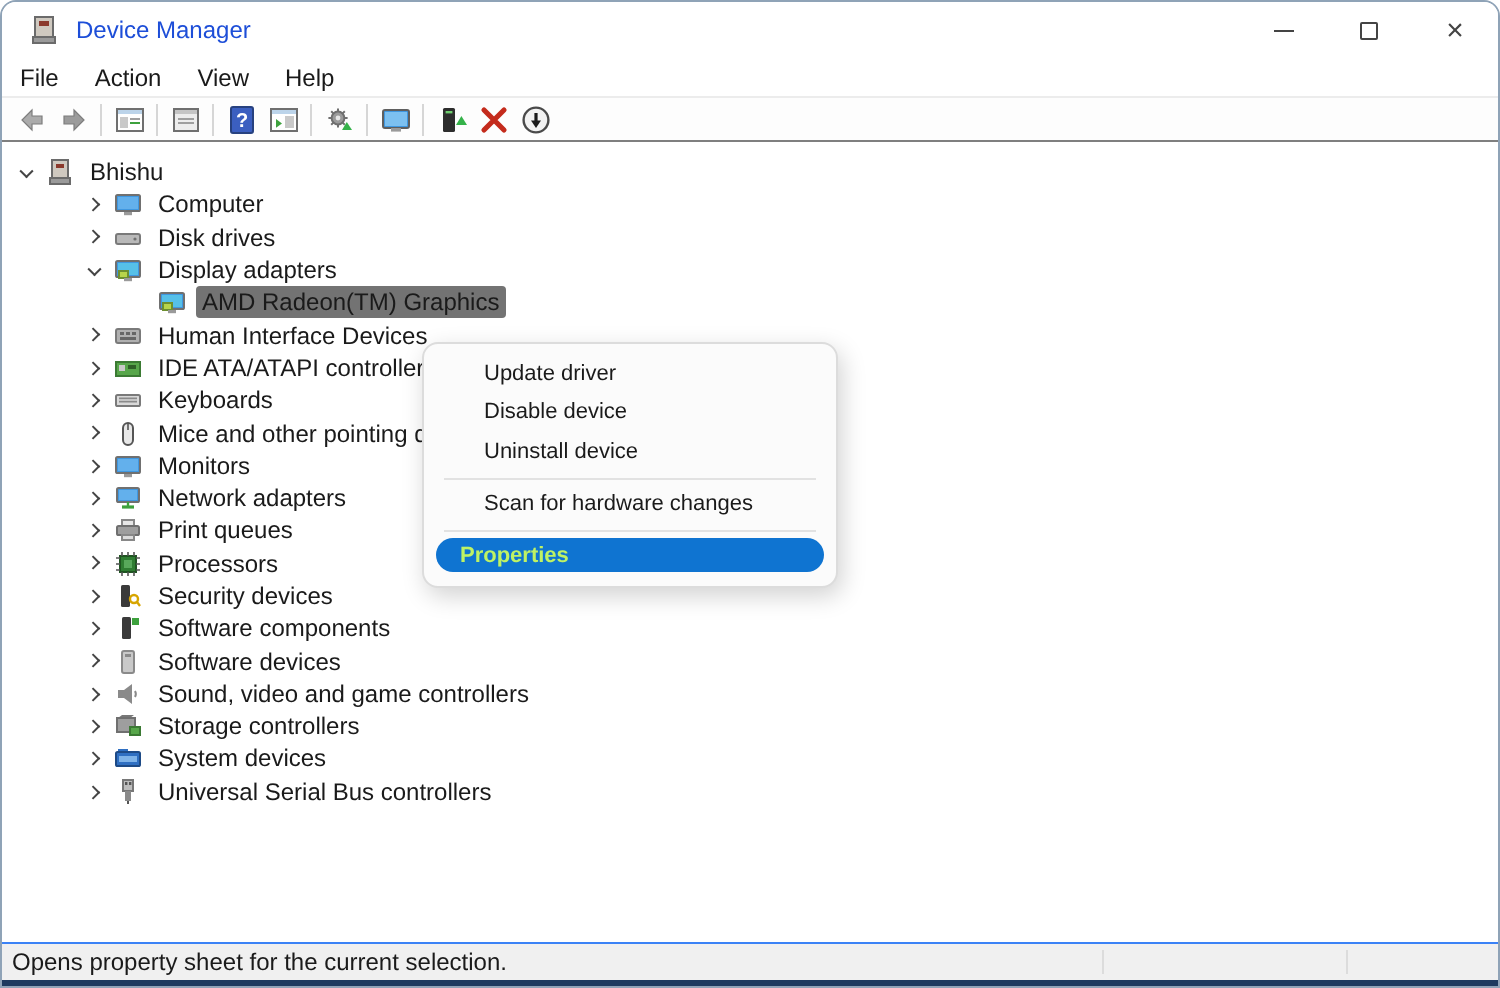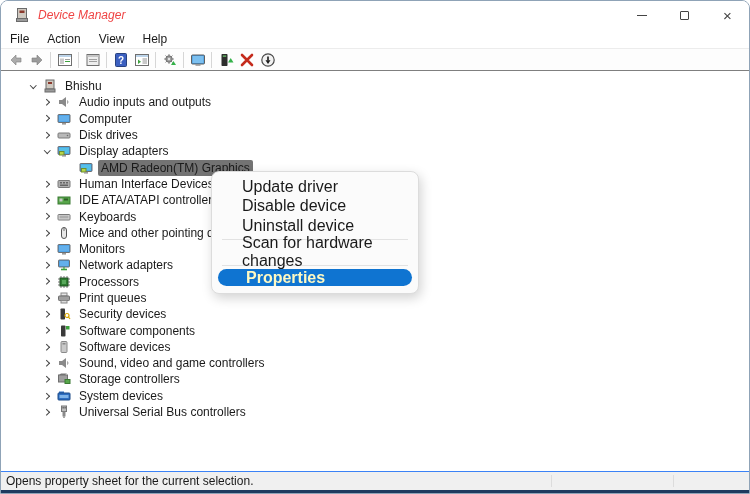--- a/index.html
+++ b/index.html
@@ -3,21 +3,21 @@
 <meta charset="utf-8">
 <style>
   * { margin:0; padding:0; box-sizing:border-box; }
   html,body { width:750px; height:494px; background:#fff; font-family:"Liberation Sans", sans-serif; }
   .window { position:relative; width:750px; height:494px; background:#fff;
             border:1px solid #8fa3b7; border-radius:8px 8px 0 0; overflow:hidden; }
 
   
   .titlebar { position:absolute; top:0; left:0; right:0; height:28px; display:flex; align-items:center; background:#fff; }
   .app-icon { margin-left:13px; width:16px; height:16px; flex:0 0 auto; }
-  .title-text { margin-left:8px; font-size:12px; color:#ef4444;font-style:italic; }
+  .title-text { margin-left:8px; font-size:12px; color:#1d4ed8; }
   .win-controls { margin-left:auto; display:flex; height:100%; }
   .win-btn { width:43px; height:100%; display:flex; align-items:center; justify-content:center; cursor:default; }
   .glyph-min { width:10px; height:1px; background:#444; }
   .glyph-max { width:9px; height:9px; border:1px solid #444; border-radius:1px; }
   .glyph-close { font-size:15px; color:#444; line-height:1; }
 
   
   .menubar { position:absolute; top:28px; left:0; right:0; height:19px; display:flex; align-items:center; background:#fff; padding-left:0; }
   .menu-item { font-size:12px; color:#1a1a1a; padding:1px 9px; }
 
@@ -25,37 +25,37 @@
   .toolbar { position:absolute; top:47px; left:0; right:0; height:23px; background:#fdfdfd;
              border-top:1px solid #ececec; border-bottom:1px solid #7f7f7f;
              display:flex; align-items:center; padding-left:4px; }
   .tbtn { width:21px; height:19px; display:flex; align-items:center; justify-content:center; }
   .tbtn svg { width:16px; height:16px; }
   .tsep { width:1px; height:16px; background:#d6d6d6; margin:0 3px; }
 
   
   .tree { position:absolute; top:70px; left:0; right:0; height:400px; background:#fff; padding-top:7px; overflow:hidden; }
   .row { display:flex; align-items:center; height:16.3px; font-size:12px; color:#1a1a1a; white-space:nowrap; }
-  .lvl0 { padding-left:24px; } .lvl1 { padding-left:38px; } .lvl2 { padding-left:76px; }
+  .lvl0 { padding-left:4px; } .lvl1 { padding-left:38px; } .lvl2 { padding-left:76px; }
   .tw { width:16px; height:16px; display:flex; align-items:center; justify-content:center; flex:0 0 auto; }
   .chev { display:inline-block; width:4.5px; height:4.5px; border-right:1.2px solid #454545; border-bottom:1.2px solid #454545; }
   .chev.c { transform:rotate(-45deg); margin-left:-2px; }
   .chev.e { transform:rotate(45deg); margin-top:-2px; }
   .ic { width:14px; height:14px; margin:0 5px 0 2px; flex:0 0 auto; }
   .ic svg { width:14px; height:14px; display:block; }
   .lbl { padding:1px 3px; border-radius:2px; }
   .lbl.sel { background:#737373; }
 
   
   .cmenu { position:absolute; left:210px; top:170px; width:208px; background:#fbfbfb;
            border:1px solid #dcdcdc; border-radius:8px; box-shadow:2px 4px 12px rgba(0,0,0,0.18);
            padding:5px 0; z-index:10; }
-  .mi { height:19.5px; display:flex; align-items:center; padding-left:30px; font-size:16px; color:#1a1a1a; }
+  .mi { height:19.5px; display:flex; align-items:center; padding-left:30px; font-size:11px; color:#1a1a1a; }
   .msep { height:1px; background:#e2e2e2; margin:3px 10px; }
-  .mi.hl { background:#0f74d1; color:#fef9c3; font-weight:bold; border-radius:9px; margin:2px 6px; height:17px; padding-left:28px; }
+  .mi.hl { background:#0f74d1; color:#bef264; font-weight:bold; border-radius:9px; margin:2px 6px; height:17px; padding-left:12px; }
 
   
   .statusbar { position:absolute; left:0; right:0; top:470px; height:19px; background:#f0f0f0;
                border-top:1px solid #3b82f6; display:flex; align-items:center; font-size:12px; color:#1a1a1a; padding-left:5px; }
   .ssep { position:absolute; top:3px; bottom:3px; width:1px; background:#dcdcdc; }
   .ssep1 { left:550px; } .ssep2 { left:672px; }
   .bottomstrip { position:absolute; left:0; right:0; top:489px; height:5px; background:#1e3a5f; }
 </style>
 </head>
 <body>
@@ -182,32 +182,20 @@
       <span class="ic">
           <svg viewBox="0 0 14 14">
             <rect x="3" y="1" width="8" height="9" fill="#cfc9c0" stroke="#6b6b6b"></rect>
             <rect x="5" y="3" width="4" height="2" fill="#8b3a2d"></rect>
             <rect x="2" y="10" width="10" height="3" fill="#9a9a9a" stroke="#6b6b6b"></rect>
           </svg>
         </span>
       <span class="lbl">Bhishu</span>
     </div>
 
-    <div class="row lvl1">
-      <span class="tw">
-          <span class="chev c"></span>
-        </span>
-      <span class="ic">
-          <svg viewBox="0 0 14 14">
-            <path d="M2 5h3l4-3v10L5 9H2z" fill="#8a8a8a"></path>
-            <path d="M10.5 5.5a3 3 0 0 1 0 3" stroke="#8a8a8a" fill="none"></path>
-          </svg>
-        </span>
-      <span class="lbl">Audio inputs and outputs</span>
-    </div>
 
     <div class="row lvl1">
       <span class="tw">
           <span class="chev c"></span>
         </span>
       <span class="ic">
           <svg viewBox="0 0 14 14">
             <rect x="1" y="2.5" width="12" height="8" rx="0.8" fill="#3f97e0" stroke="#707070"></rect>
             <rect x="2" y="3.5" width="10" height="6" fill="#63b0ec"></rect>
             <rect x="5" y="11" width="4" height="1.6" fill="#9a9a9a"></rect>
@@ -340,40 +328,40 @@
         </span>
       <span class="lbl">Network adapters</span>
     </div>
 
     <div class="row lvl1">
       <span class="tw">
           <span class="chev c"></span>
         </span>
       <span class="ic">
           <svg viewBox="0 0 14 14">
+            <rect x="4" y="2" width="6" height="3" fill="#e6e6e6" stroke="#888"></rect>
+            <rect x="1.5" y="5" width="11" height="4.5" rx="0.8" fill="#9e9e9e" stroke="#6f6f6f"></rect>
+            <rect x="4" y="9.5" width="6" height="2.5" fill="#dcdcdc" stroke="#888"></rect>
+          </svg>
+        </span>
+      <span class="lbl">Print queues</span>
+    </div>
+
+    <div class="row lvl1">
+      <span class="tw">
+          <span class="chev c"></span>
+        </span>
+      <span class="ic">
+          <svg viewBox="0 0 14 14">
             <rect x="3" y="3" width="8" height="8" fill="#2f7d32" stroke="#1e5420"></rect>
             <rect x="5" y="5" width="4" height="4" fill="#58a85b"></rect>
             <path d="M4 1v2M7 1v2M10 1v2M4 11v2M7 11v2M10 11v2M1 4h2M1 7h2M1 10h2M11 4h2M11 7h2M11 10h2" stroke="#555" stroke-width="0.8"></path>
           </svg>
         </span>
       <span class="lbl">Processors</span>
-    </div>
-
-    <div class="row lvl1">
-      <span class="tw">
-          <span class="chev c"></span>
-        </span>
-      <span class="ic">
-          <svg viewBox="0 0 14 14">
-            <rect x="4" y="2" width="6" height="3" fill="#e6e6e6" stroke="#888"></rect>
-            <rect x="1.5" y="5" width="11" height="4.5" rx="0.8" fill="#9e9e9e" stroke="#6f6f6f"></rect>
-            <rect x="4" y="9.5" width="6" height="2.5" fill="#dcdcdc" stroke="#888"></rect>
-          </svg>
-        </span>
-      <span class="lbl">Print queues</span>
     </div>
 
     <div class="row lvl1">
       <span class="tw">
           <span class="chev c"></span>
         </span>
       <span class="ic">
           <svg viewBox="0 0 14 14">
             <rect x="3.5" y="1.5" width="4.5" height="11" rx="0.8" fill="#3a3a3a"></rect>
             <circle cx="10" cy="8.5" r="2" fill="none" stroke="#d7a500" stroke-width="1.2"></circle>

